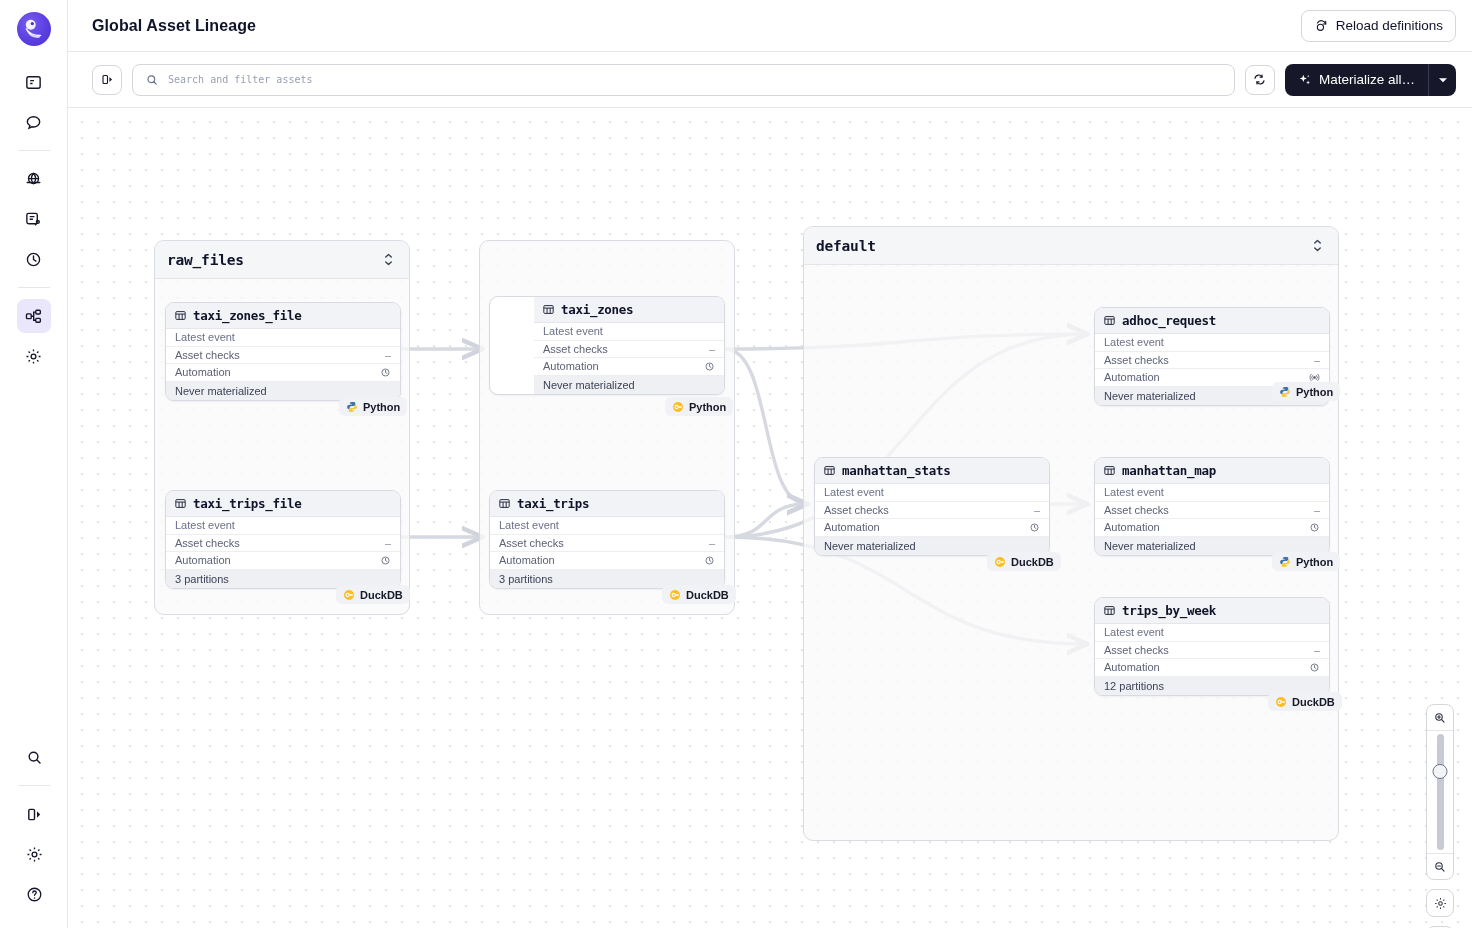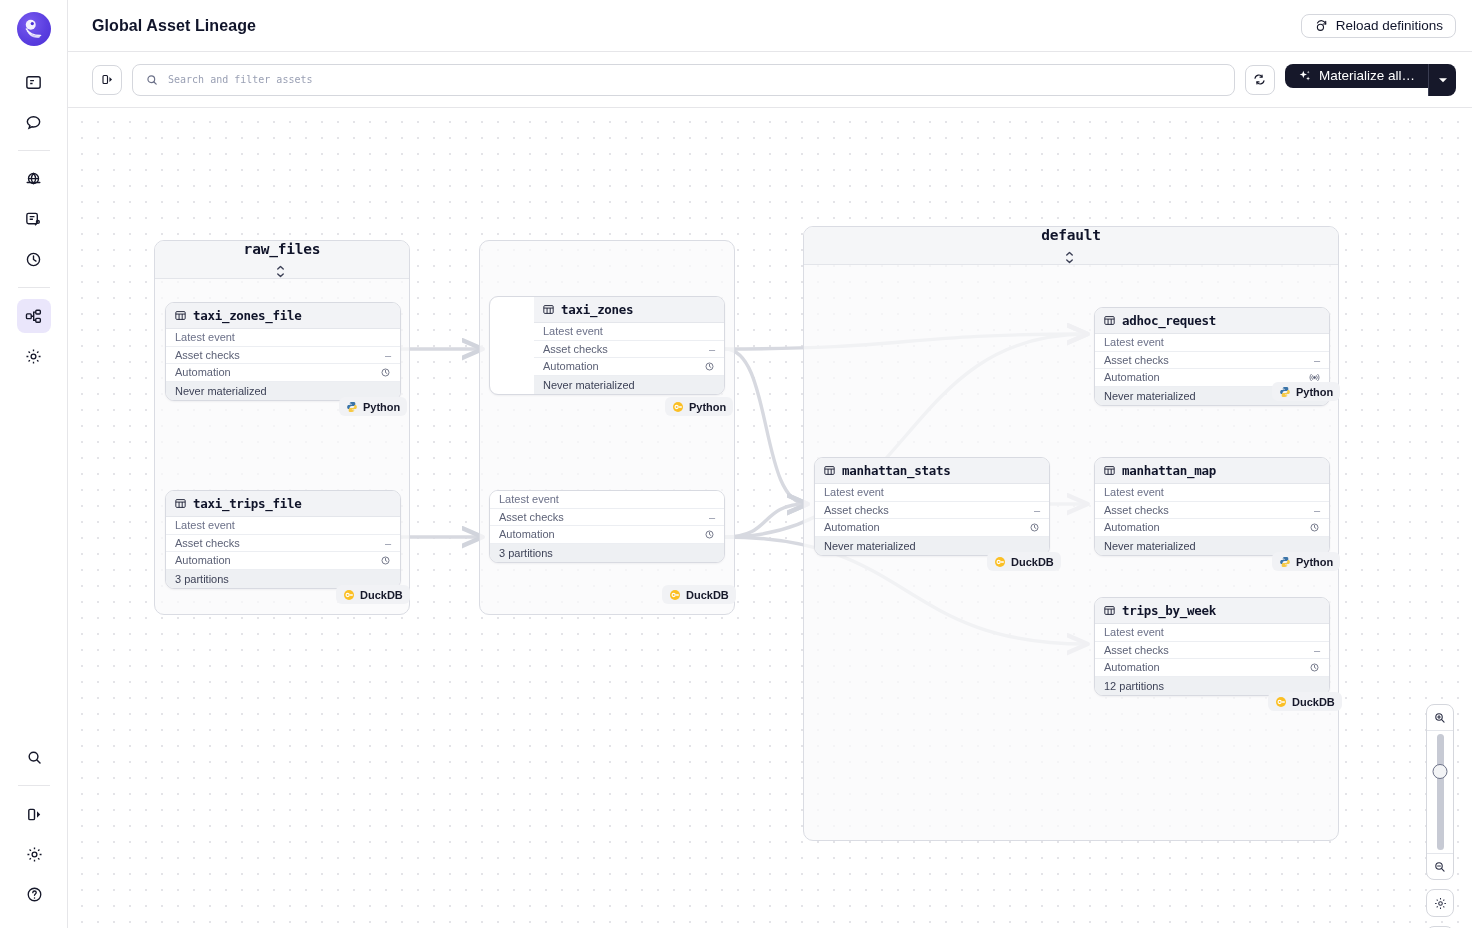--- a/index.html
+++ b/index.html
@@ -44,21 +44,21 @@
 
   .topbar {
     height: 52px; flex: 0 0 52px;
     border-bottom: 1px solid #e6e6e9;
     display: flex; align-items: center; padding: 0 16px 0 24px;
     background: #fff; position: relative; z-index: 6; justify-content: center;
   }
   .page-title { font-size: 16px; font-weight: 700; color: #10142a; letter-spacing: .1px; }
   .topbar-spacer { flex: 1; }
   .btn-outline {
-    height: 24px; border: 1px solid #d5d7dd; border-radius: 8px;
+    height: 32px; border: 1px solid #d5d7dd; border-radius: 8px;
     background: #fff; display: inline-flex; align-items: center; gap: 7px;
     padding: 0 12px; font-size: 13.5px; color: #10142a; cursor: pointer;
     font-family: "Liberation Sans", sans-serif;
   }
   .btn-outline svg { width: 15px; height: 15px; }
 
   .toolbar {
     height: 56px; flex: 0 0 56px;
     border-bottom: 1px solid #e6e6e9;
     display: flex; align-items: center; gap: 10px;
@@ -76,21 +76,21 @@
     display: flex; align-items: center; gap: 9px; padding: 0 12px; background: #fff;
   }
   .search-wrap svg { width: 14px; height: 14px; color: #6b7088; flex: 0 0 14px; }
   .search-input {
     border: none; outline: none; flex: 1; background: transparent;
     font-family: "DejaVu Sans Mono", monospace; font-size: 10px; color: #10142a;
   }
   .search-input::placeholder { color: #9aa0b4; }
   .mat-group { display: flex; align-items: stretch; }
   .btn-dark {
-    height: 24px; background: #16182a; color: #fff; border: none;
+    height: 32px; background: #16182a; color: #fff; border: none;
     border-radius: 8px 0 0 8px; display: inline-flex; align-items: center; gap: 7px;
     padding: 0 13px; font-size: 13.5px; cursor: pointer; font-weight: 500;
     font-family: "Liberation Sans", sans-serif;
   }
   .btn-dark svg { width: 14px; height: 14px; }
   .btn-dark-caret {
     height: 32px; width: 28px; background: #16182a; color: #fff;
     border: none; border-left: 1px solid #3a3d52; border-radius: 0 8px 8px 0;
     display: flex; align-items: center; justify-content: center; cursor: pointer;
   }
@@ -105,21 +105,21 @@
   }
   .edges { position: absolute; inset: 0; width: 100%; height: 100%; pointer-events: none; }
 
   
   .group {
     position: absolute; border: 1px solid #dadce3; border-radius: 10px;
     background: rgba(249,250,251,.75); overflow: hidden;
   }
   .group-head {
     height: 38px; display: flex; align-items: center; justify-content: space-between;
-    padding: 0 12px; background: #f5f6f8; border-bottom: 1px solid #e3e5ea; flex-direction: column;
+    padding: 0 12px; background: #f5f6f8; border-bottom: 1px solid #e3e5ea;
   }
   .group-name {
     font-family: "DejaVu Sans Mono", monospace; font-size: 14.5px;
     font-weight: 700; color: #10142a; letter-spacing: -.2px;
   }
   .collapse-ic { width: 14px; height: 14px; color: #3b3f55; display:flex; align-items:center; }
   .collapse-ic svg { width: 11px; height: 13px; }
   .group-body { position: relative; width: 100%; height: 100%; }
 
   
@@ -486,20 +486,29 @@
               <span class="rv">
                 <svg viewBox="0 0 20 20" fill="none" stroke="currentColor" stroke-width="1.5">
                   <circle cx="10" cy="10" r="6.4"></circle>
                   <path d="M10 6.2V10l2.5 1.6" stroke-linecap="round"></path>
                 </svg>
               </span>
             </div>
             <div class="node-foot">Never materialized</div>
           </div>
           <div class="node" style="left: 421px; top: 382px;">
+            <div class="node-head">
+              <span style="display:flex">
+                <svg viewBox="0 0 20 20" fill="none" stroke="currentColor" stroke-width="1.35">
+                  <rect x="2.8" y="4" width="14.4" height="12" rx="1.6"></rect>
+                  <path d="M2.8 7.8h14.4M7.8 7.8V16M12.6 7.8V16"></path>
+                </svg>
+              </span>
+              <span class="node-title">taxi_trips</span>
+            </div>
             <div class="node-row first">
               <span>Latest event</span>
               <span class="rv"></span>
             </div>
             <div class="node-row">
               <span>Asset checks</span>
               <span class="rv">–</span>
             </div>
             <div class="node-row">
               <span>Automation</span>

